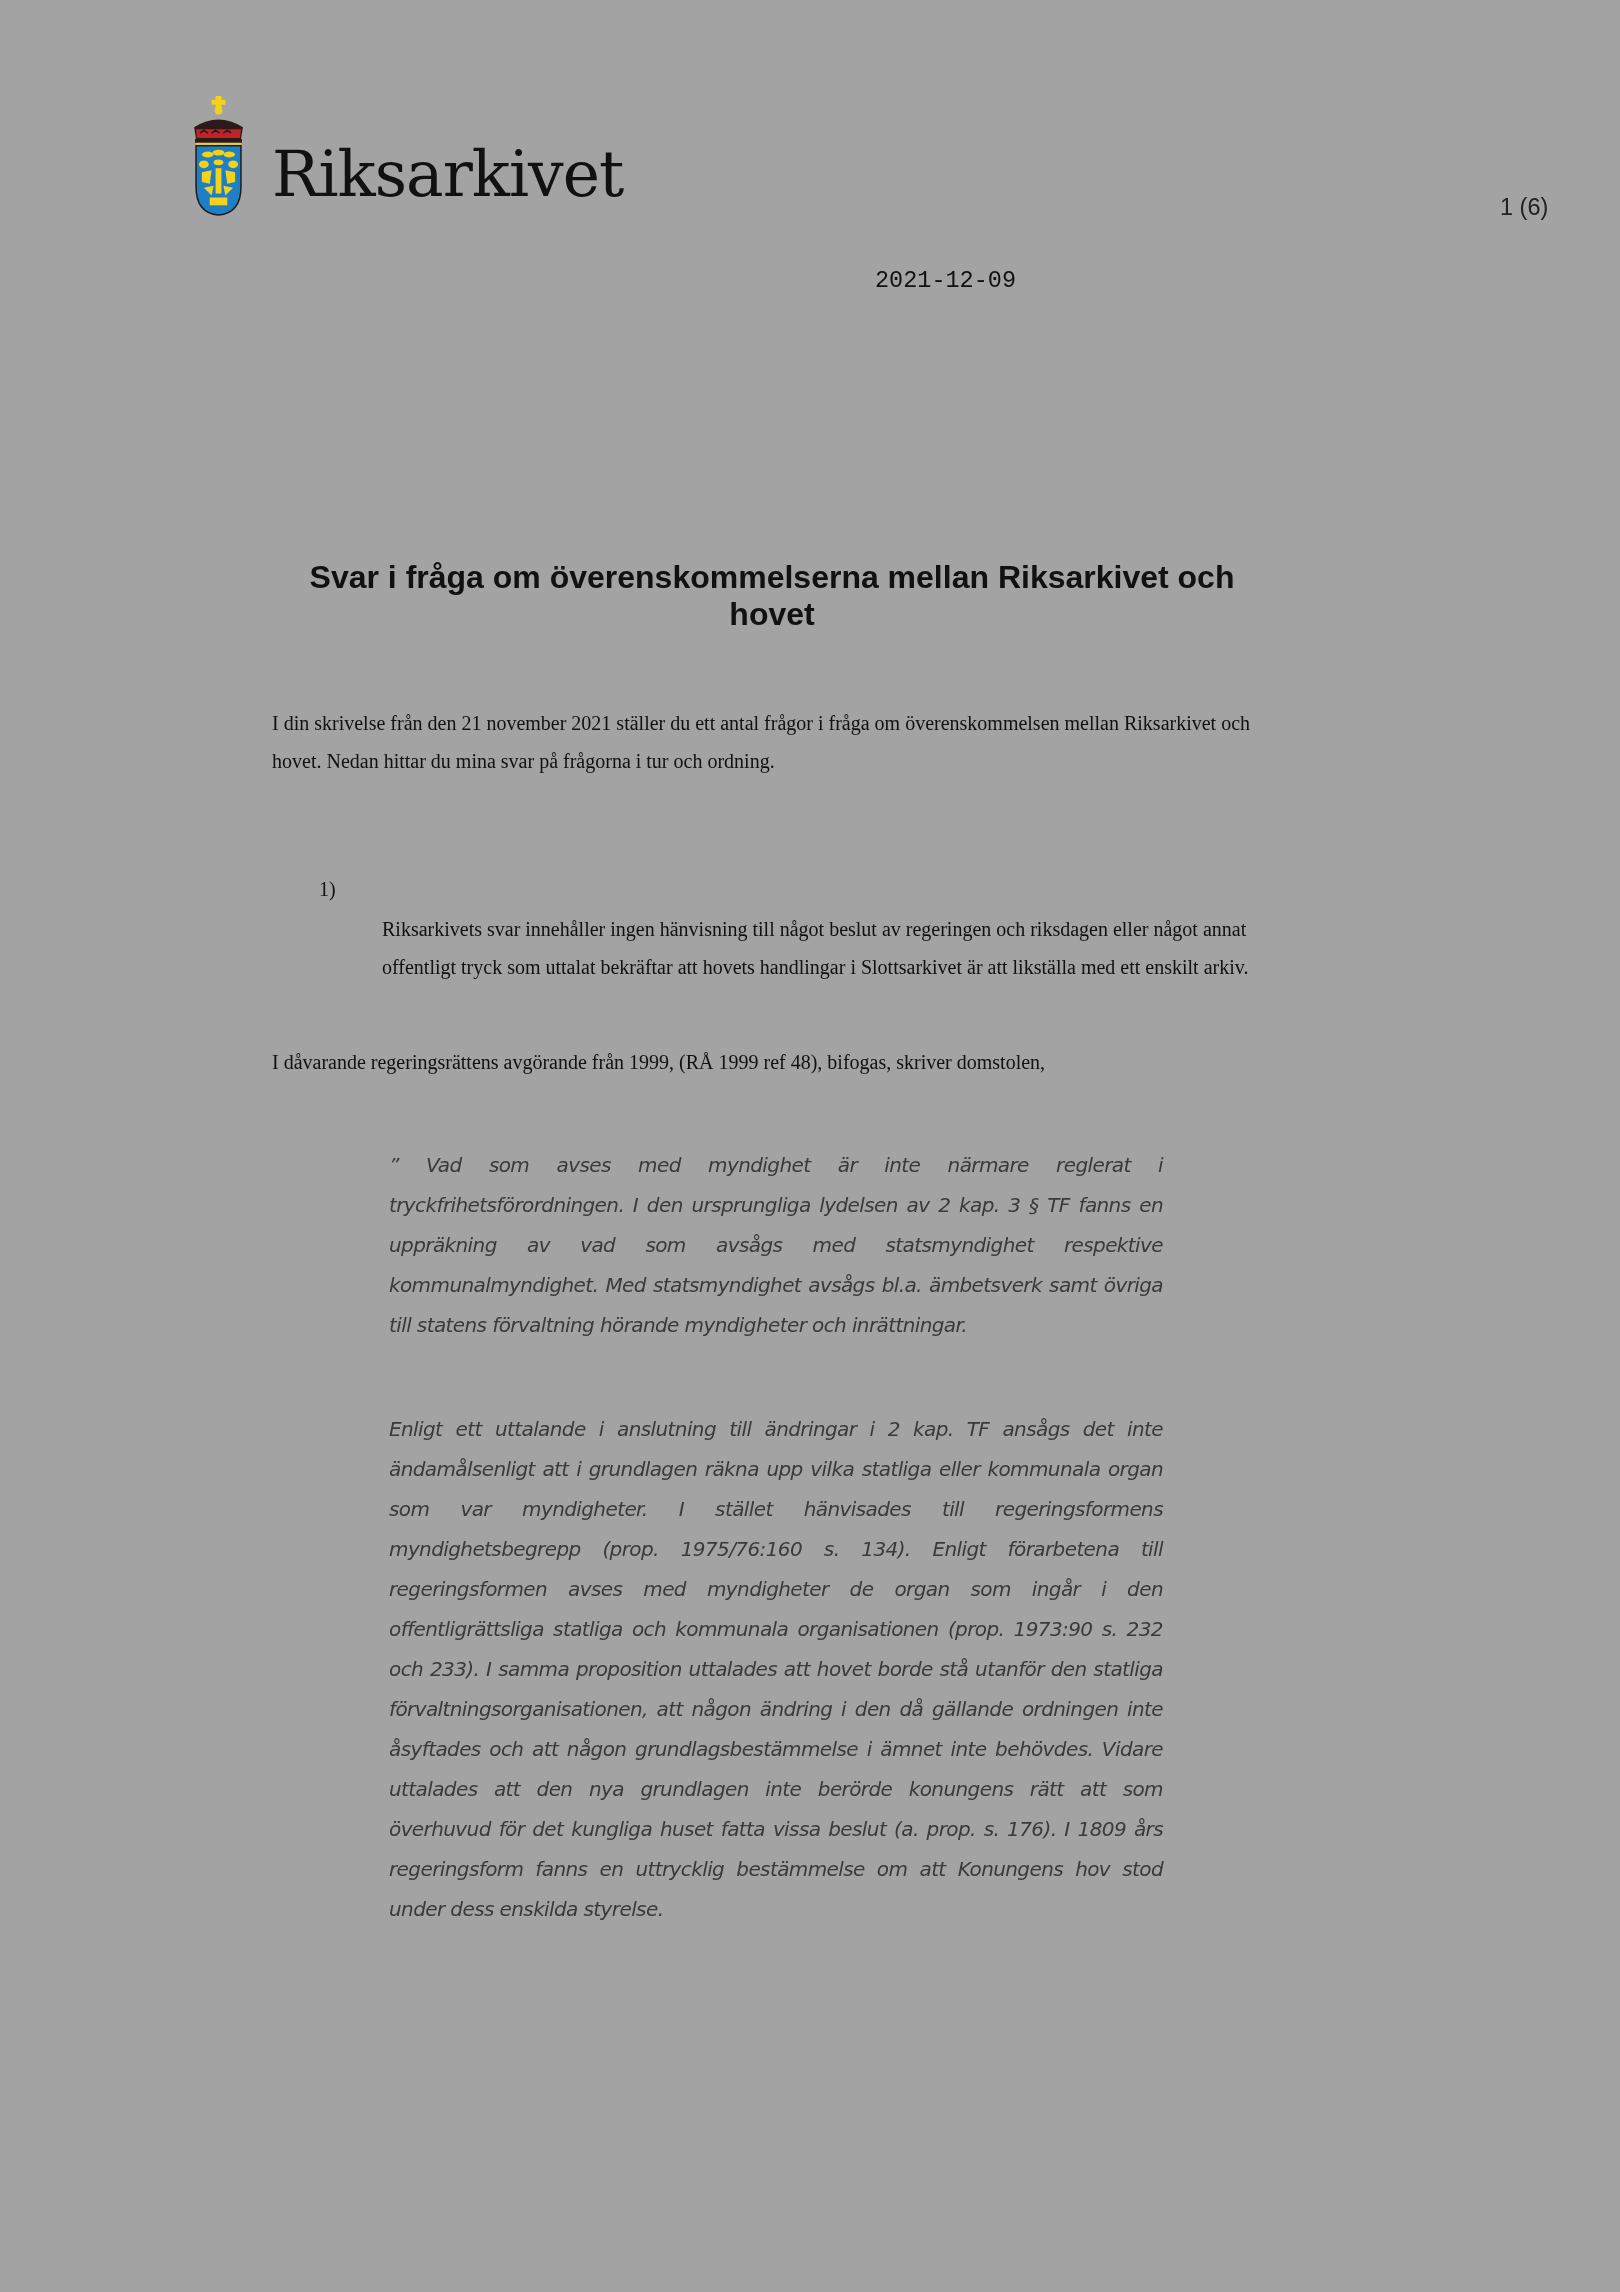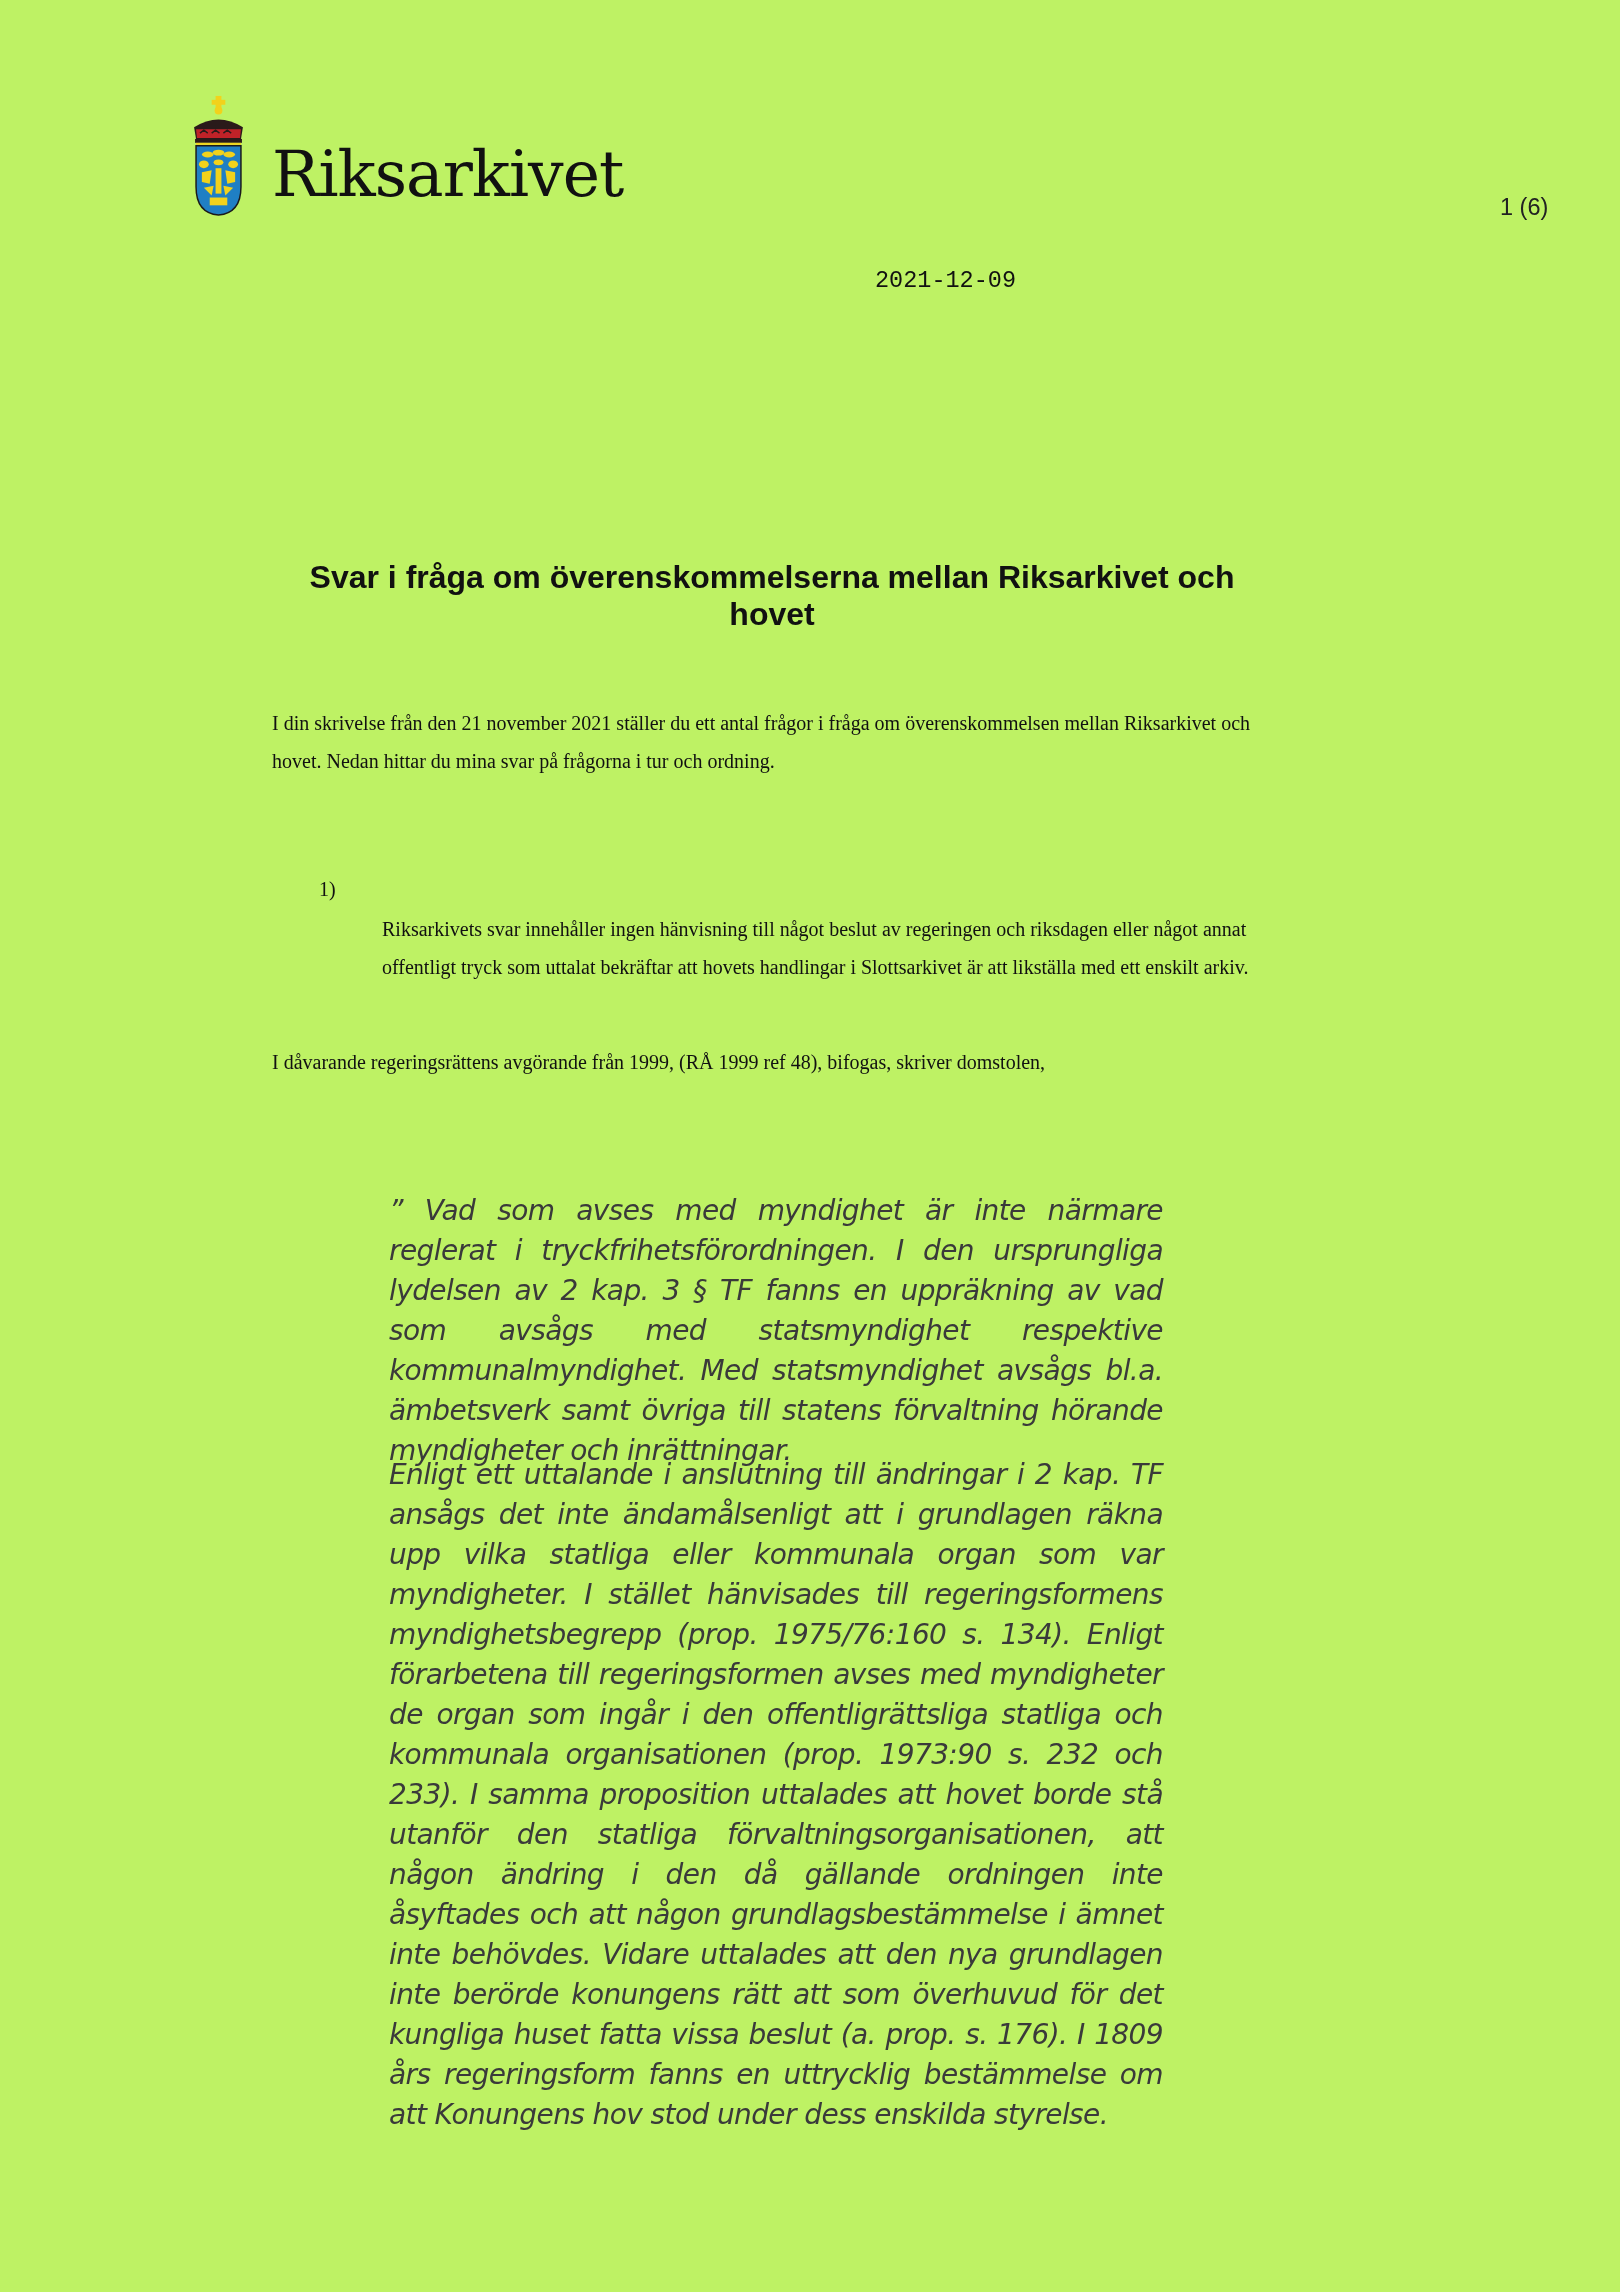--- a/index.html
+++ b/index.html
@@ -1,33 +1,33 @@
 <!DOCTYPE html>
 <html><head>
 <meta charset="utf-8">
 <style>
   html, body { margin: 0; padding: 0; background: #ffffff; }
   body { width: 1620px; height: 2293px; position: relative; overflow: hidden; }
-  .page { position: absolute; left: 0; top: 0; width: 1620px; height: 2293px; background: #bef264; }
+  .page { position: absolute; left: 0; top: 0; width: 1620px; height: 2293px; background: #a3a3a3; }
   .logo { position: absolute; left: 190px; top: 94px; width: 431px; height: 127px; }
   .crest { position: absolute; left: 0; top: 0; width: 57px; height: 125px; }
   .wordmark { position: absolute; left: 82px; top: 49px; font-family: "DejaVu Serif", "Liberation Serif", serif; font-size: 63px; color: #111; letter-spacing: -1px; line-height: 1; }
   .page-number { position: absolute; left: 1500px; top: 194px; font-family: "Liberation Sans", sans-serif; font-size: 23.5px; color: #222; }
   .sans-sm { font-family: Liberation Mono, monospace; font-size: 23.5px; color: #111; position: absolute; }
   .date { left: 875px; top: 267px; }
   .addr { left: 875px; top: 340px; line-height: 37px; }
   .addr div { white-space: nowrap; }
   .heading { position: absolute; left: 272px; top: 559px; width: 1000px; font-family: "Liberation Sans", sans-serif; font-weight: bold; font-size: 32px; line-height: 37px; color: #111; text-align: center; }
   .body { position: absolute; font-family: "Liberation Serif", serif; font-size: 20px; line-height: 38px; color: #111; }
   .intro { left: 272px; top: 704px; width: 1019px; }
   .item { left: 319px; top: 870px; width: 970px; }
   .item-num { position: absolute; left: 0; top: 0; }
   .item-text { position: absolute; left: 63px; top: 0; width: 921px; margin-top: 40px; }
   .cite { left: 272px; top: 1043px; width: 1019px; }
-  .quote { position: absolute; left: 389px; width: 774px; font-family: "DejaVu Sans", sans-serif; font-style: italic; font-size: 28px; line-height: 40px; color: #3a3a3a; text-align: justify; letter-spacing: -0.6px; margin-top: 46px; }
+  .quote { position: absolute; left: 389px; width: 774px; font-family: "DejaVu Sans", sans-serif; font-style: italic; font-size: 20px; line-height: 40px; color: #3a3a3a; text-align: justify; letter-spacing: -0.6px; }
   .q1 { top: 1145px; }
   .q2 { top: 1409px; }
 </style>
 </head>
 <body>
 
 <div class="page">
 
   <div class="logo">
     <svg class="crest" viewBox="0 0 58 128" width="57" height="125">

